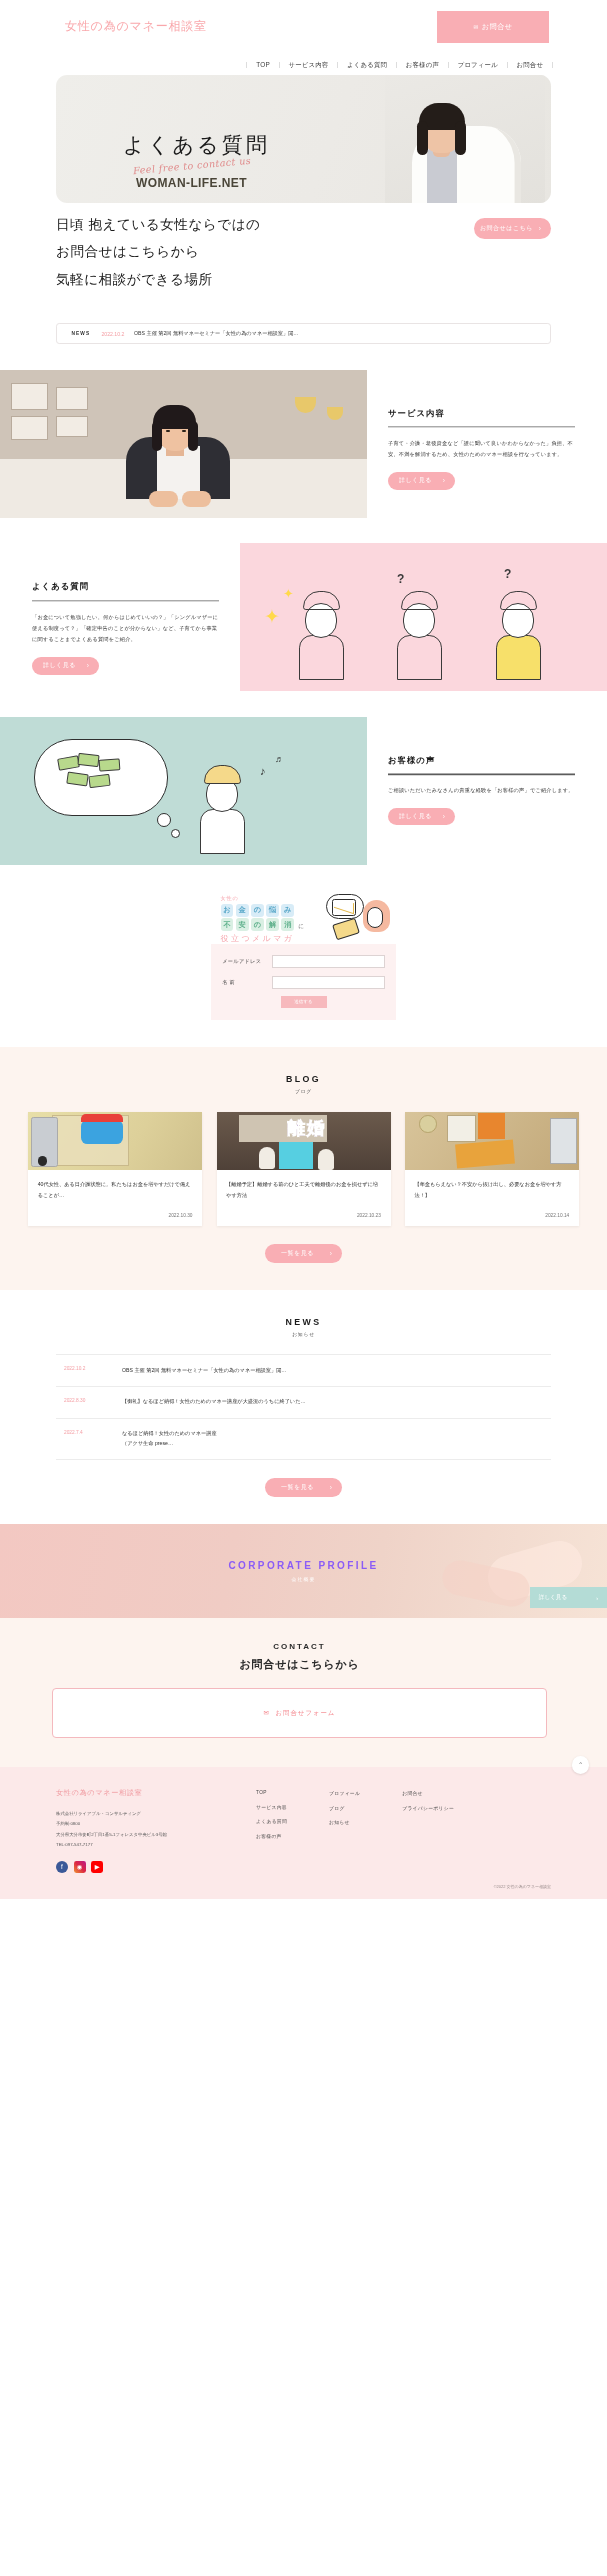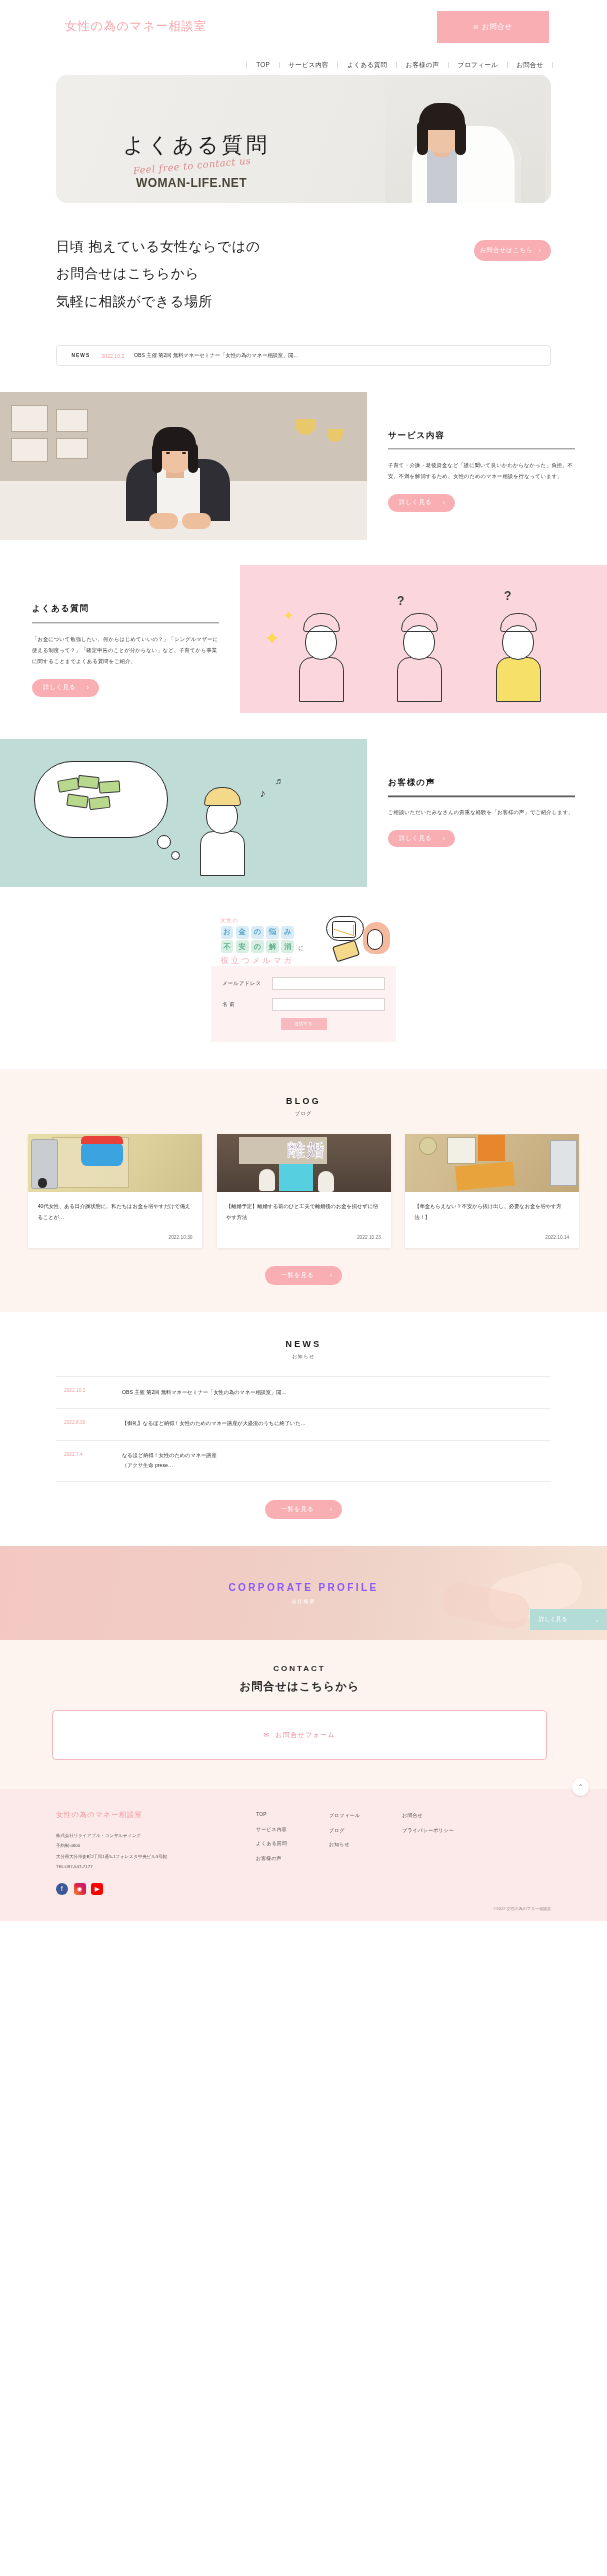--- a/index.html
+++ b/index.html
@@ -74,21 +74,21 @@
     background:#c9cbd2; border-radius:11.2px 11.2px 0 0;
   }
   .hp-neck { position:absolute; left:48px; bottom:46px; width:17.6px; height:21px; background:#e8bb9d; border-radius:4.8px; }
   .hp-head { position:absolute; left:37px; bottom:50px; width:40px; height:45px; background:#eec4a6; border-radius:19px 19px 17.6px 17.6px; }
   .hp-hair { position:absolute; left:34px; bottom:73px; width:46px; height:27px; background:#241d19; border-radius:23px 23px 9.6px 9.6px; }
   .hp-hair2 { position:absolute; left:32px; bottom:48px; width:11.2px; height:34px; background:#241d19; border-radius:6.4px; }
   .hp-hair3 { position:absolute; left:70px; bottom:48px; width:11.2px; height:34px; background:#241d19; border-radius:6.4px; }
   .hp-eye { position:absolute; width:4px; height:1.6px; background:#2b2119; border-radius:1.6px; }
 
   
-  .intro { margin:30px 56px 0 56px; position:relative; height:96px; }
+  .intro { margin:8px 56px 0 56px; position:relative; height:96px; }
   .intro h2 {
     font-size:13.6px; font-weight:500; line-height:2.0; color:#1a1a1a;
     letter-spacing:0.5px;
   }
   .pill {
     display:inline-flex; align-items:center; justify-content:space-between;
     background:#f9aeb4; color:#fff; border-radius:24px; cursor:pointer;
     font-size:6px; letter-spacing:0.5px; border:none;
     font-family:inherit;
   }
@@ -196,21 +196,21 @@
   .card-b p { font-size:5.2px; line-height:2.0; color:#2b2b2b; }
   .card-b .date { font-size:4.8px; color:#777; text-align:right; margin-top:12.8px; }
   .thumb1 { position:absolute; inset:0; background:linear-gradient(120deg,#e8dfa8,#ddd09a 60%,#cfc08c); }
   .t1-calc { position:absolute; left:3.2px; top:4.8px; width:27px; height:50px; background:#c9cdd2; border-radius:2.4px; border:0.8px solid #aaa; }
   .t1-bus { position:absolute; left:53px; top:8px; width:42px; height:24px; background:#3ba3e0; border-radius:6.4px; }
   .t1-bus:before { content:""; position:absolute; left:0; top:-5.6px; width:42px; height:8px; background:#e8403a; border-radius:4.8px 4.8px 0 0; }
   .t1-w1 { position:absolute; left:9.6px; bottom:4px; width:9.6px; height:9.6px; background:#2a2a2a; border-radius:4.8px; }
   .t1-note { position:absolute; left:24px; top:3.2px; width:77px; height:51px; background:rgba(233,222,186,.85); border:0.8px solid #c9b98b; }
   .thumb2 { position:absolute; inset:0; background:linear-gradient(180deg,#6b5a4c,#4f4138); }
   .t2-sign { position:absolute; left:22.4px; top:3.2px; width:88px; height:27px; background:#cfc4b2; }
-  .t2-txt { position:absolute; left:27px; top:4px; font-size:17.6px; font-weight:400; color:#5b2b86; letter-spacing:1.6px;padding-left:44px; -webkit-text-stroke:0.8px #fff; }
+  .t2-txt { position:absolute; left:27px; top:4px; font-size:17.6px; font-weight:700; color:#5b2b86; letter-spacing:1.6px;padding-left:44px; -webkit-text-stroke:0.8px #fff; }
   .t2-heart { position:absolute; left:62px; top:30px; width:34px; height:27px; background:#56cfe1; }
   .t2-d1 { position:absolute; left:42px; top:35px; width:16px; height:22.4px; background:#f1ece4; border-radius:8px 8px 2.4px 2.4px; }
   .t2-d2 { position:absolute; left:101px; top:37px; width:16px; height:21px; background:#f1ece4; border-radius:8px 8px 2.4px 2.4px; }
   .thumb3 { position:absolute; inset:0; background:linear-gradient(130deg,#d8c49a,#c2a879); }
   .t3-a { position:absolute; left:42px; top:3.2px; width:29px; height:27px; background:#f2efe6; border:0.8px solid #b9a77f; }
   .t3-b { position:absolute; left:73px; top:1.6px; width:27px; height:25.6px; background:#e8862e; }
   .t3-c { position:absolute; left:51px; top:30px; width:58px; height:24px; background:#e8a33c; transform:rotate(-5deg); }
   .t3-calc { position:absolute; right:1.6px; top:6.4px; width:27px; height:46px; background:#dfe3e6; border:0.8px solid #aaa; }
   .t3-coin { position:absolute; left:14.4px; top:3.2px; width:17.6px; height:17.6px; border-radius:8.8px; background:#d9cf9e; border:1.6px solid #b6a46d; }
   .more { display:flex; justify-content:center; margin-top:17.6px; }

